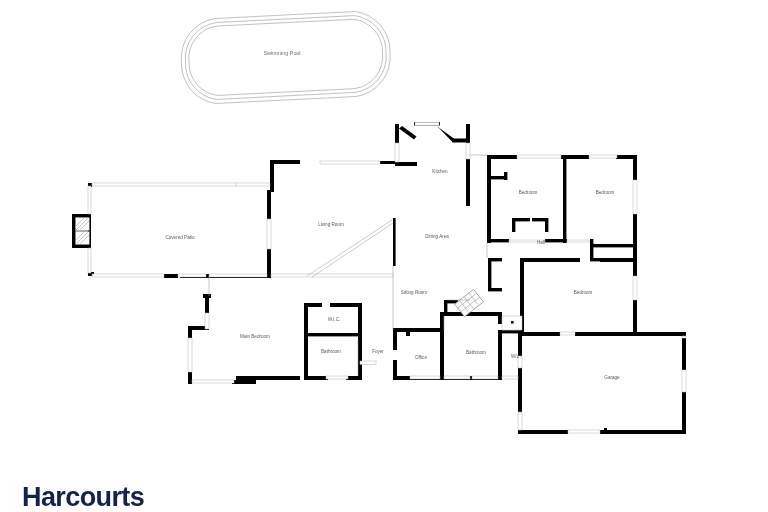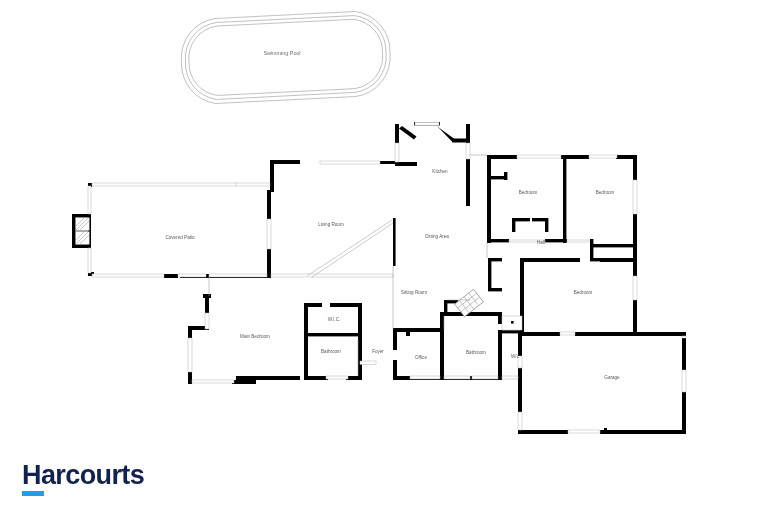--- a/index.html
+++ b/index.html
@@ -11,21 +11,21 @@
             text-anchor:middle;dominant-baseline:middle;}
   .rm-sm{font-size:4.6px;}
   .rm-pool{font-size:5.4px;fill:#6e6e6e;}
   .wall{fill:#000000;}
   .open{fill:#ffffff;stroke:#b4b4b4;stroke-width:.5;}
   .thin{fill:none;stroke:#9a9a9a;stroke-width:.55;}
   .poolline{fill:none;stroke:#9f9f9f;stroke-width:.65;}
   .swing{fill:none;stroke:#aaaaaa;stroke-width:.6;}
   #logo{position:absolute;left:22px;top:462px;}
   #logo .word{font-family:"Liberation Sans",sans-serif;font-weight:bold;
-              font-size:27px;letter-spacing:-.6px;color:#12224f;line-height:1;}
+              font-size:27px;letter-spacing:-.6px;color:#12224f;line-height:1;margin-top:22px;}
   #logo .bar{width:22px;height:5px;background:#1ea0e6;margin-top:2px;}
   #faint{position:absolute;left:0;top:486px;width:768px;height:18px;
          display:flex;justify-content:center;gap:34px;
          font-size:6px;color:#fbfbfb;}
 </style>
 </head>
 <body>
 
 <div id="stage">
 

